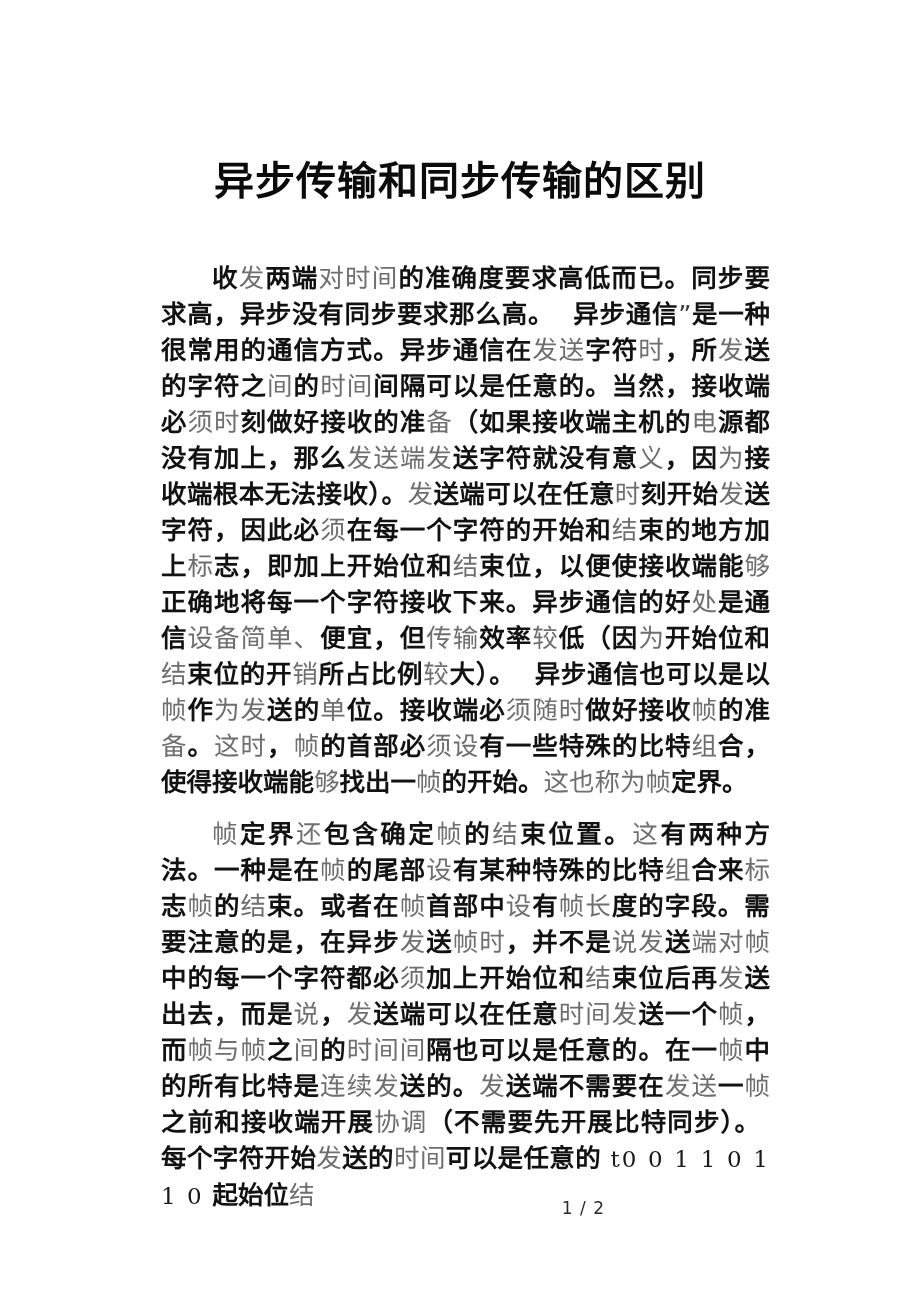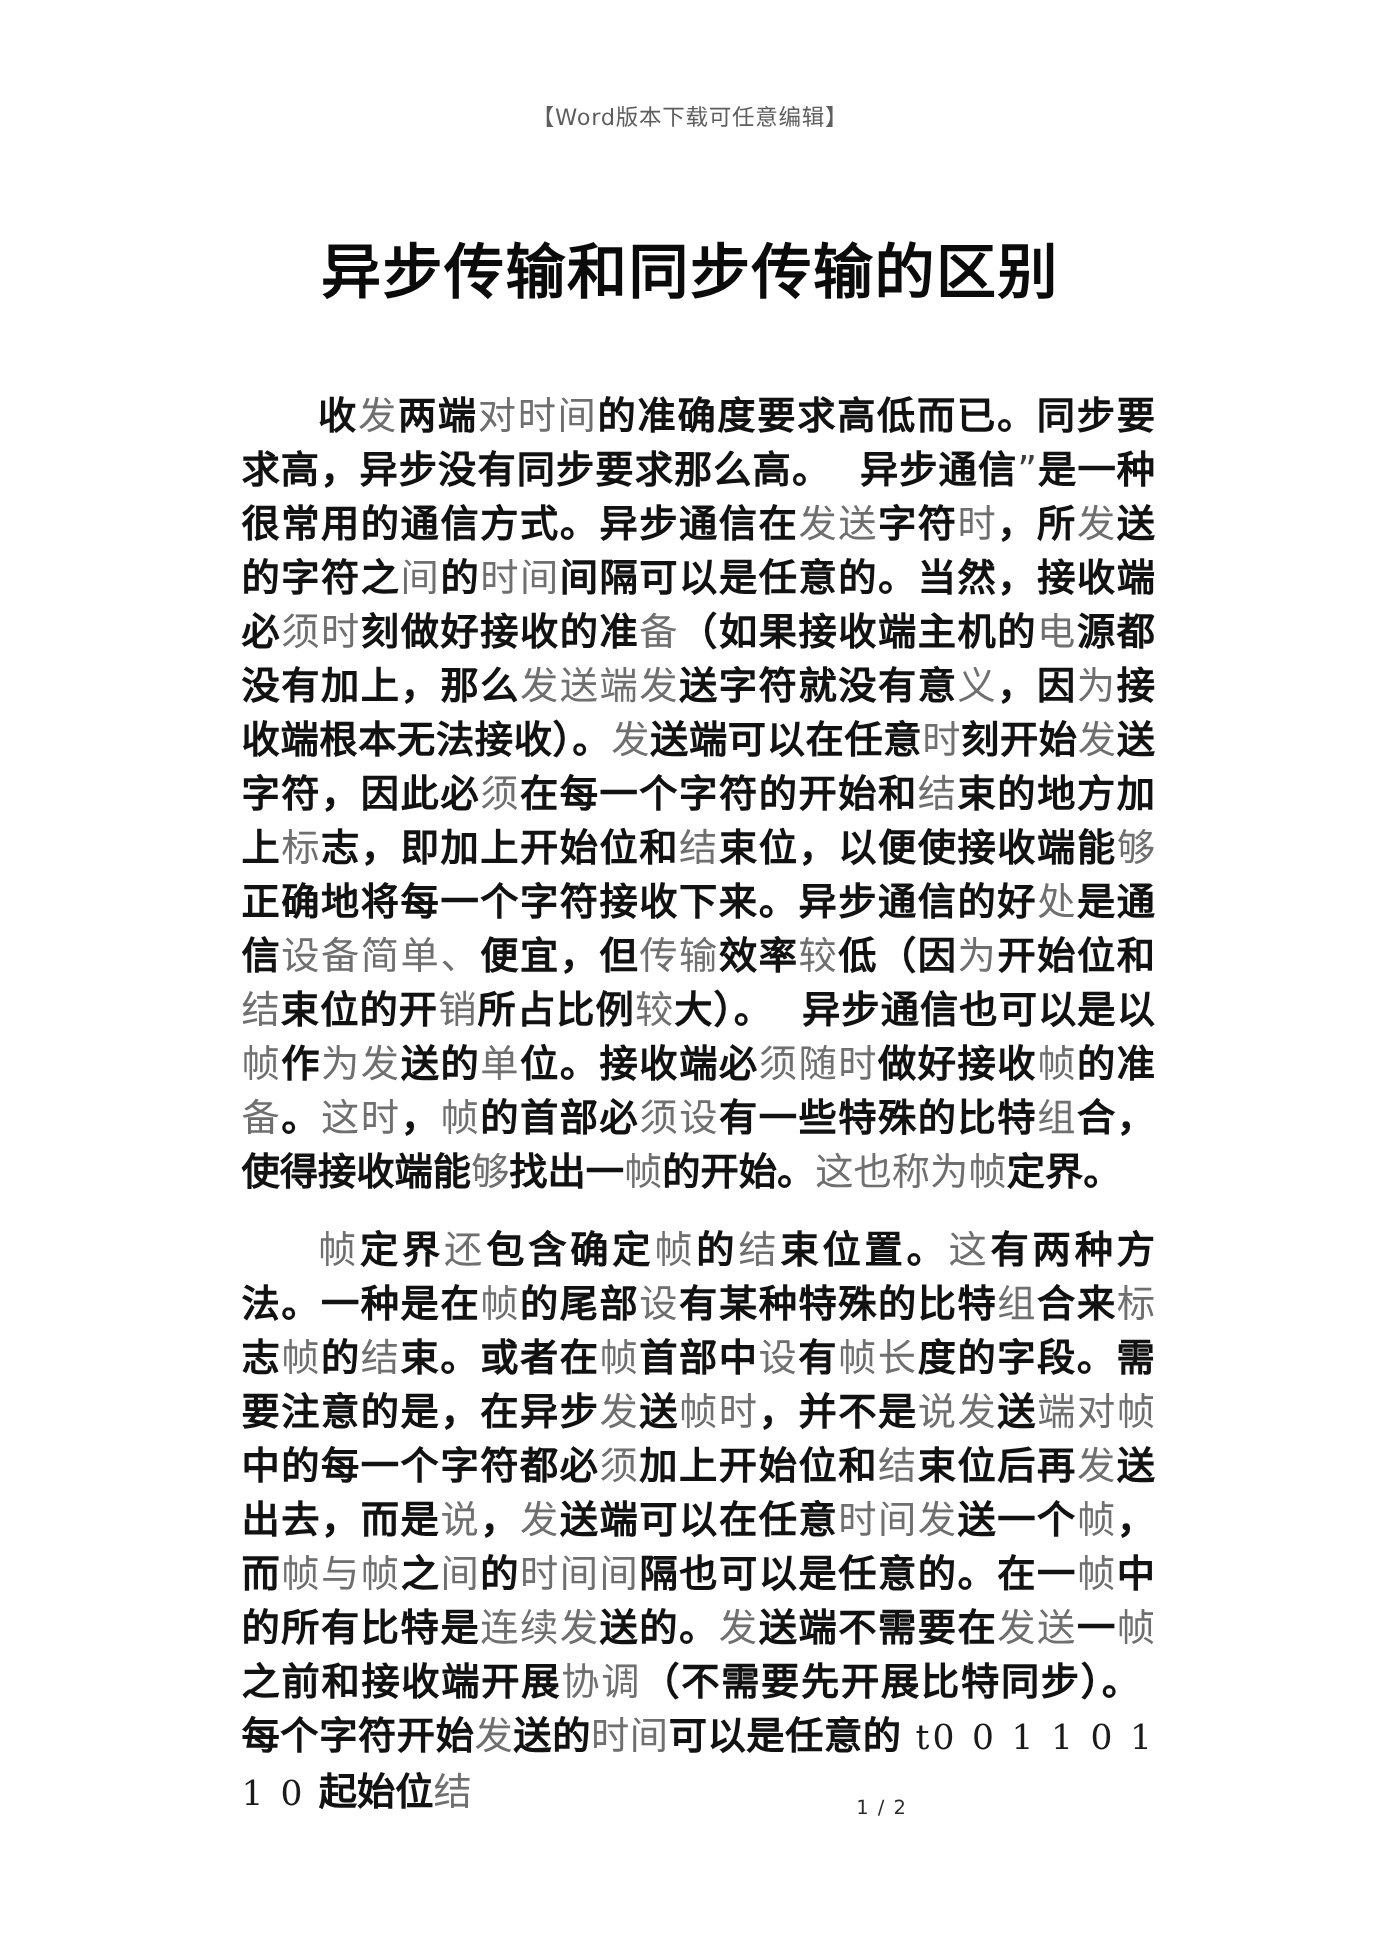--- a/index.html
+++ b/index.html
@@ -89,32 +89,31 @@
 
   
   .doc-footer {
     position: absolute;
     top: 1198px;
     left: 0;
     width: 740px;
     padding-right: 135px;
     box-sizing: border-box;
     text-align: right;
-    font-size: 13px;
+    font-size: 17px;
     color: #2b2b2b;
     letter-spacing: 1px;
     white-space: nowrap;
   }
 </style>
 </head>
 <body>
 
 <div class="page">
 
-  <div class="doc-header">【Word版本下载可任意编辑】</div>
 
   <h1 class="doc-title">异步传输和同步传输的区别</h1>
 
   <div class="body-block">
 
     <p class="para"><span>收<span class="lt">发</span>两端<span class="lt">对时间</span>的准确度要求高低而已。同步要求高，异步没有同步要求那么高。&nbsp; 异步通信<span class="md">”</span>是一种很常用的通信方式。异步通信在<span class="lt">发送</span>字符<span class="lt">时</span>，所<span class="lt">发</span>送的字符之<span class="lt">间</span>的<span class="lt">时间</span>间隔可以是任意的。当然，接收端必<span class="lt">须时</span>刻做好接收的准<span class="lt">备</span>（如果接收端主机的<span class="lt">电</span>源都没有加上，那么<span class="lt">发送端发</span>送字符就没有意<span class="lt">义</span>，因<span class="lt">为</span>接收端根本无法接收）。<span class="lt">发</span>送端可以在任意<span class="lt">时</span>刻开始<span class="lt">发</span>送字符，因此必<span class="lt">须</span>在每一个字符的开始和<span class="lt">结</span>束的地方加上<span class="lt">标</span>志，即加上开始位和<span class="lt">结</span>束位，以便使接收端能<span class="lt">够</span>正确地将每一个字符接收下来。异步通信的好<span class="lt">处</span>是通信<span class="lt">设备简单、</span>便宜，但<span class="lt">传输</span>效率<span class="lt">较</span>低（因<span class="lt">为</span>开始位和<span class="lt">结</span>束位的开<span class="lt">销</span>所占比例<span class="lt">较</span>大）。&nbsp; 异步通信也可以是以<span class="lt">帧</span>作<span class="lt">为发</span>送的<span class="lt">单</span>位。接收端必<span class="lt">须随时</span>做好接收<span class="lt">帧</span>的准<span class="lt">备</span>。<span class="lt">这时</span>，<span class="lt">帧</span>的首部必<span class="lt">须设</span>有一些特殊的比特<span class="lt">组</span>合，使得接收端能<span class="lt">够</span>找出一<span class="lt">帧</span>的开始。<span class="lt">这也称为帧</span>定界。</span></p>
 
     <p class="para"><span><span class="lt">帧</span>定界<span class="lt">还</span>包含确定<span class="lt">帧</span>的<span class="lt">结</span>束位置。<span class="lt">这</span>有两种方法。一种是在<span class="lt">帧</span>的尾部<span class="lt">设</span>有某种特殊的比特<span class="lt">组</span>合来<span class="lt">标</span>志<span class="lt">帧</span>的<span class="lt">结</span>束。或者在<span class="lt">帧</span>首部中<span class="lt">设</span>有<span class="lt">帧长</span>度的字段。需要注意的是，在异步<span class="lt">发</span>送<span class="lt">帧时</span>，并不是<span class="lt">说发</span>送<span class="lt">端对帧</span>中的每一个字符都必<span class="lt">须</span>加上开始位和<span class="lt">结</span>束位后再<span class="lt">发</span>送出去，而是<span class="lt">说</span>，<span class="lt">发</span>送端可以在任意<span class="lt">时间发</span>送一个<span class="lt">帧</span>，而<span class="lt">帧与帧</span>之<span class="lt">间</span>的<span class="lt">时间间</span>隔也可以是任意的。在一<span class="lt">帧</span>中的所有比特是<span class="lt">连续发</span>送的。<span class="lt">发</span>送端不需要在<span class="lt">发送</span>一<span class="lt">帧</span>之前和接收端开展<span class="lt">协调</span>（不需要先开展比特同步）。&nbsp; 每个字符开始<span class="lt">发</span>送的<span class="lt">时间</span>可以是任意的 <span class="bits">t0 0 1 1 0 1 1 0</span> 起始位<span class="lt">结</span></span></p>
 
   </div>

